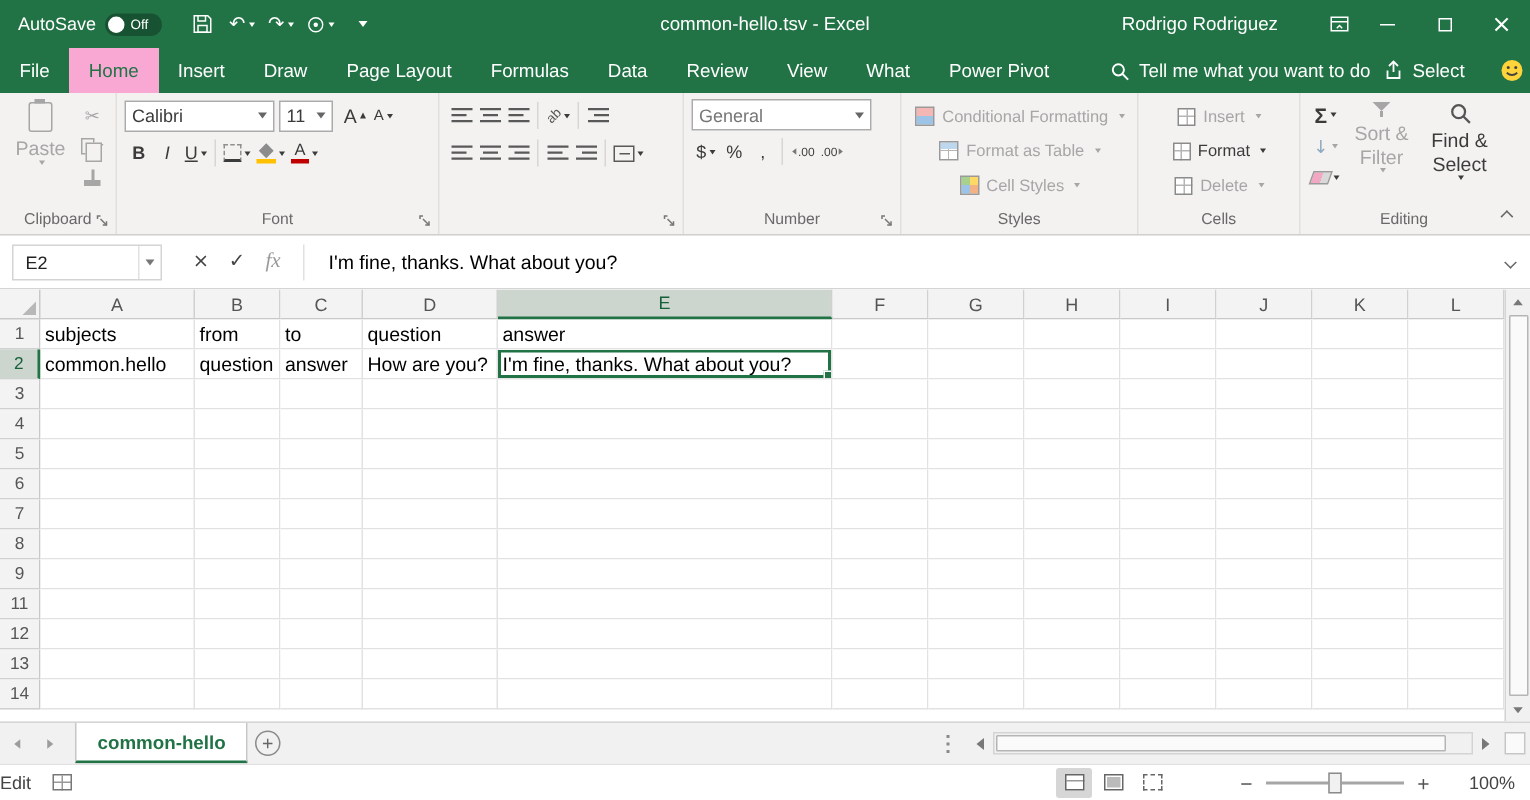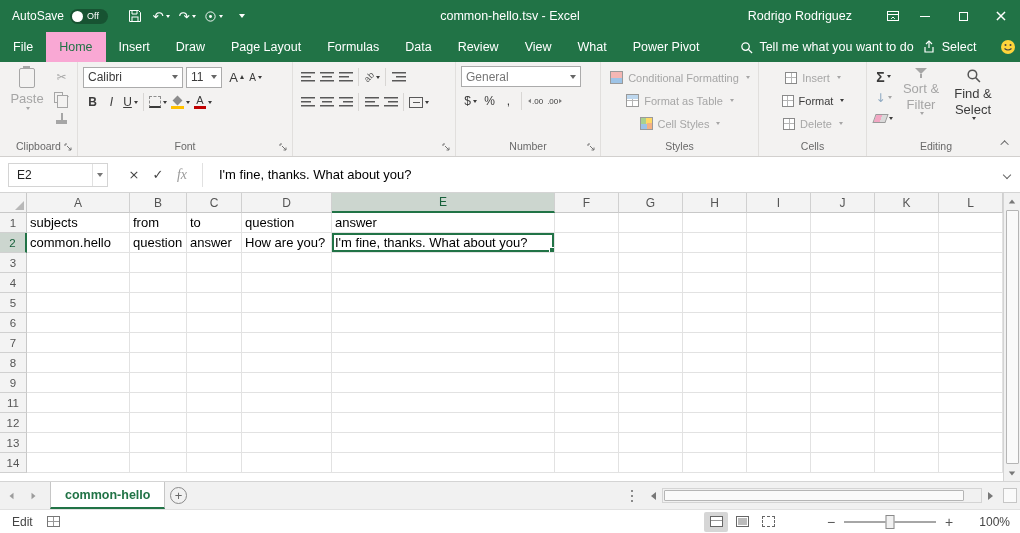--- a/index.html
+++ b/index.html
@@ -145,21 +145,21 @@
   .newsheet .plus{width:17px;height:17px;border:1px solid #8a8a8a;border-radius:50%;display:flex;align-items:center;justify-content:center;font-size:13px;color:#666;line-height:1}
   .vdots{display:flex;flex-direction:column;align-items:center;width:14px}
   .vdots i{width:2px;height:2px;background:#8a8a8a;margin:1.5px 0}
   .hscroll{display:flex;align-items:center;margin:0 4px 0 6px}
   .htrack{width:320px;height:15px;background:#f1f1f1;border:1px solid #d4d4d4;display:flex;align-items:center}
   .hthumb{width:300px;height:11px;margin-left:1px;background:#fafafa;border:1px solid #b5b5b5;border-radius:1px}
   .hsplit{width:14px;height:15px;border:1px solid #c6c6c6;background:#fafafa;margin-right:3px}
 
   
   .statusbar{height:24px;background:#fff;border-top:1px solid #e1e1e1;display:flex;align-items:center;font-size:12px;color:#444;flex:0 0 auto}
-  .mode{padding-left:12px}
+  .mode{padding-left:0}
   .ic-macro{width:13px;height:11px;border:1px solid #777;margin-left:14px;display:inline-block;background:linear-gradient(#999 0 0) no-repeat center/13px 1px,linear-gradient(#999 0 0) no-repeat center/1px 11px,#fff}
   .views{display:flex;align-items:center;gap:2px;margin-right:42px}
   .viewbtn{width:24px;height:20px;border-radius:2px}
   .viewbtn.active{background:#d6d6d6}
   .ic-vnormal{width:13px;height:11px;border:1px solid #666;display:inline-block;background:linear-gradient(#999 0 0) no-repeat 0 3px/13px 1px,#fff}
   .ic-vlayout{width:13px;height:11px;border:1px solid #666;display:inline-block;background:linear-gradient(#bbb 0 0) no-repeat center/9px 7px,#fff}
   .ic-vbreak{width:13px;height:11px;border:1px dashed #666;display:inline-block;background:#fff}
   .zbtn{width:18px;height:20px;font-size:14px;color:#555}
   .ztrack{width:92px;height:2px;background:#a6a6a6;position:relative;margin:0 4px}
   .znotch{position:absolute;left:50%;top:-3px;width:1px;height:8px;background:#8a8a8a}

